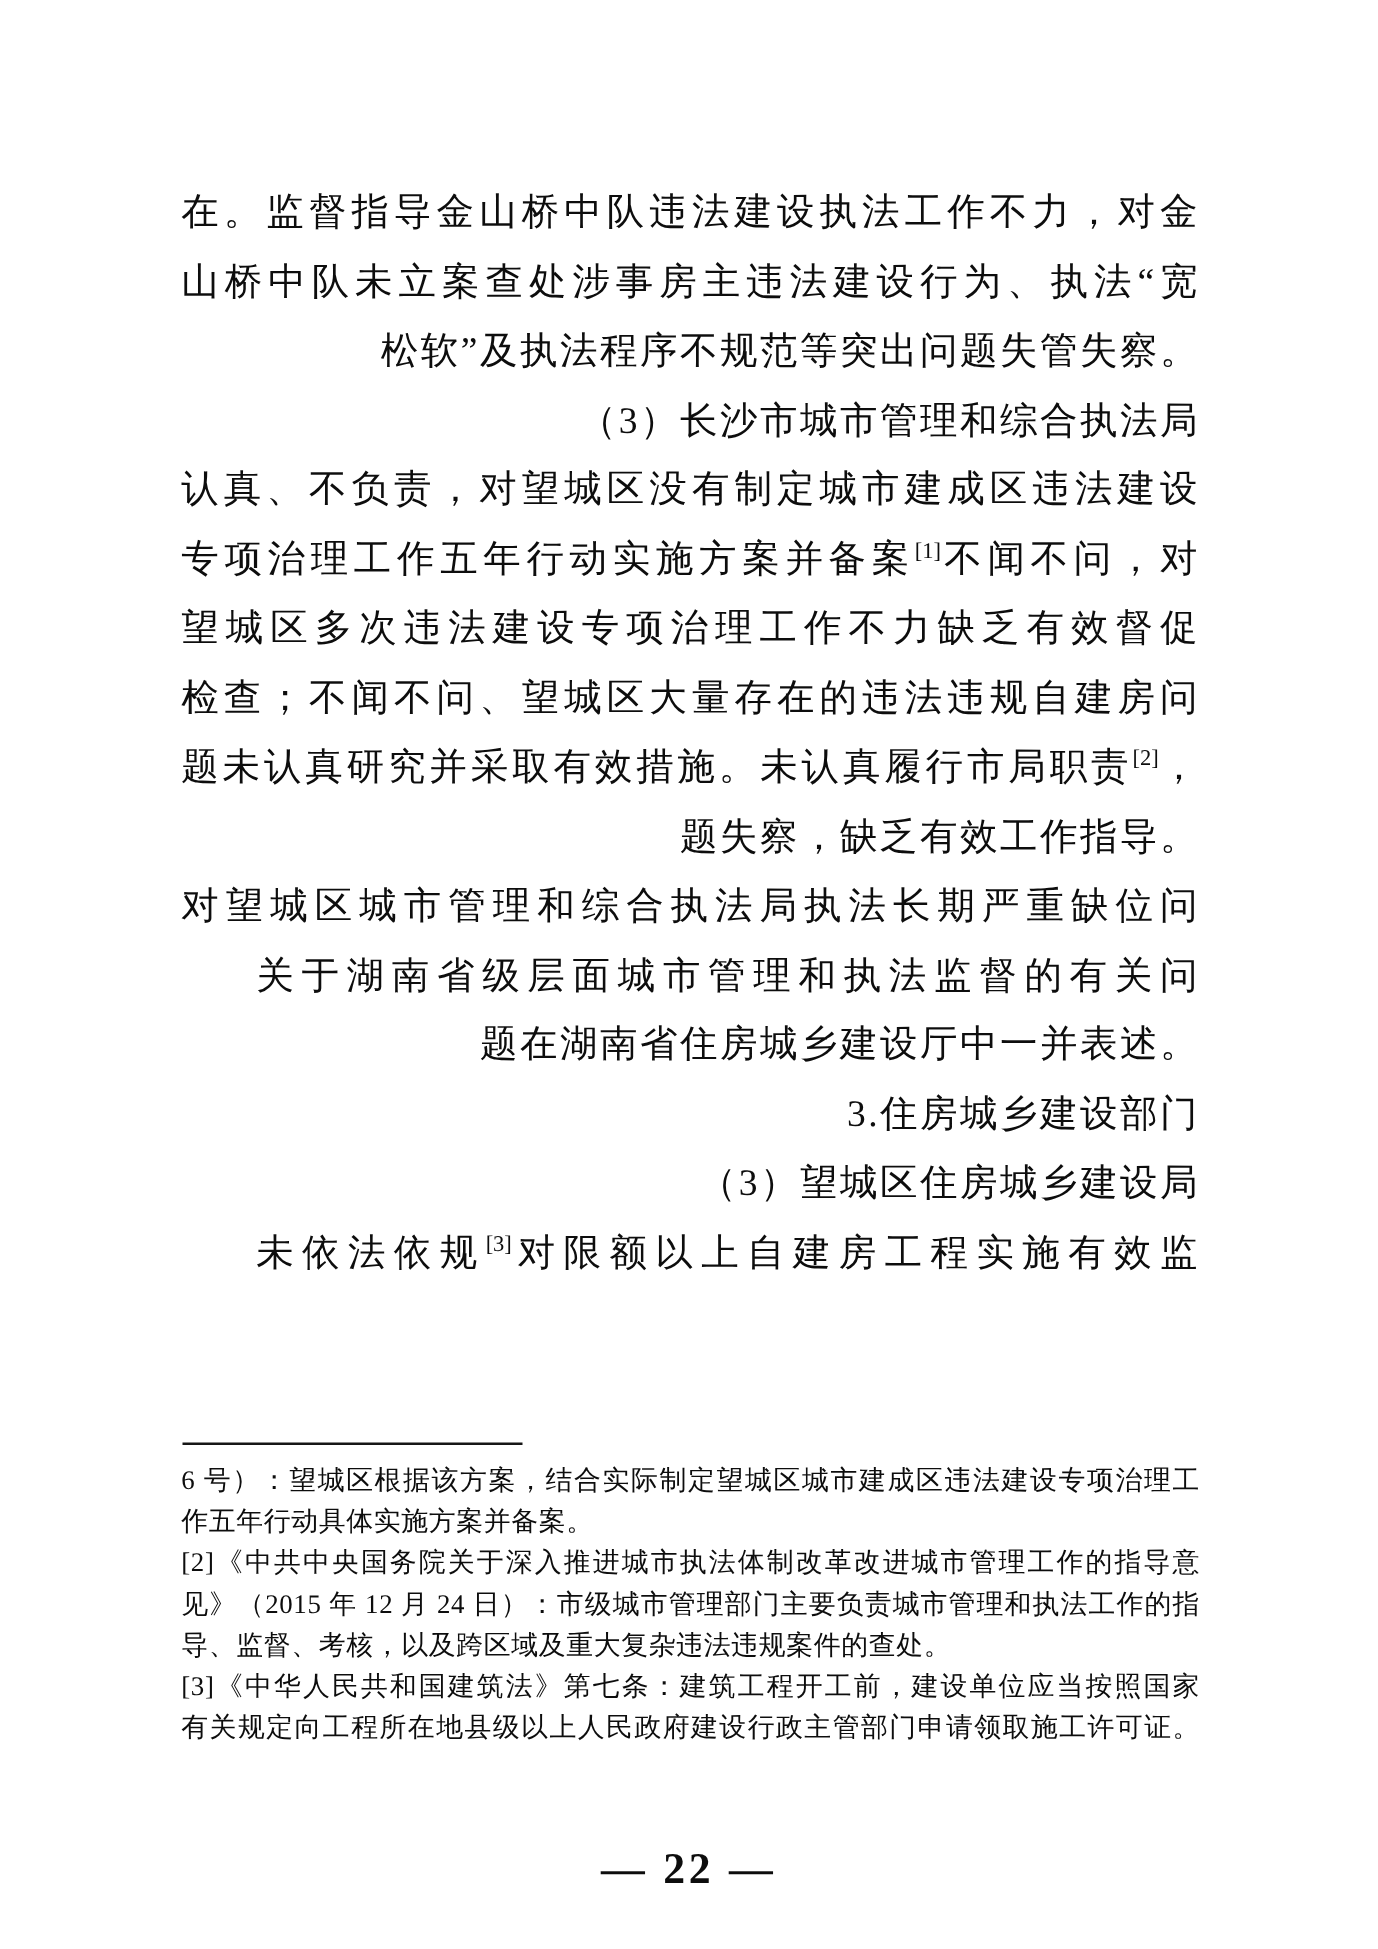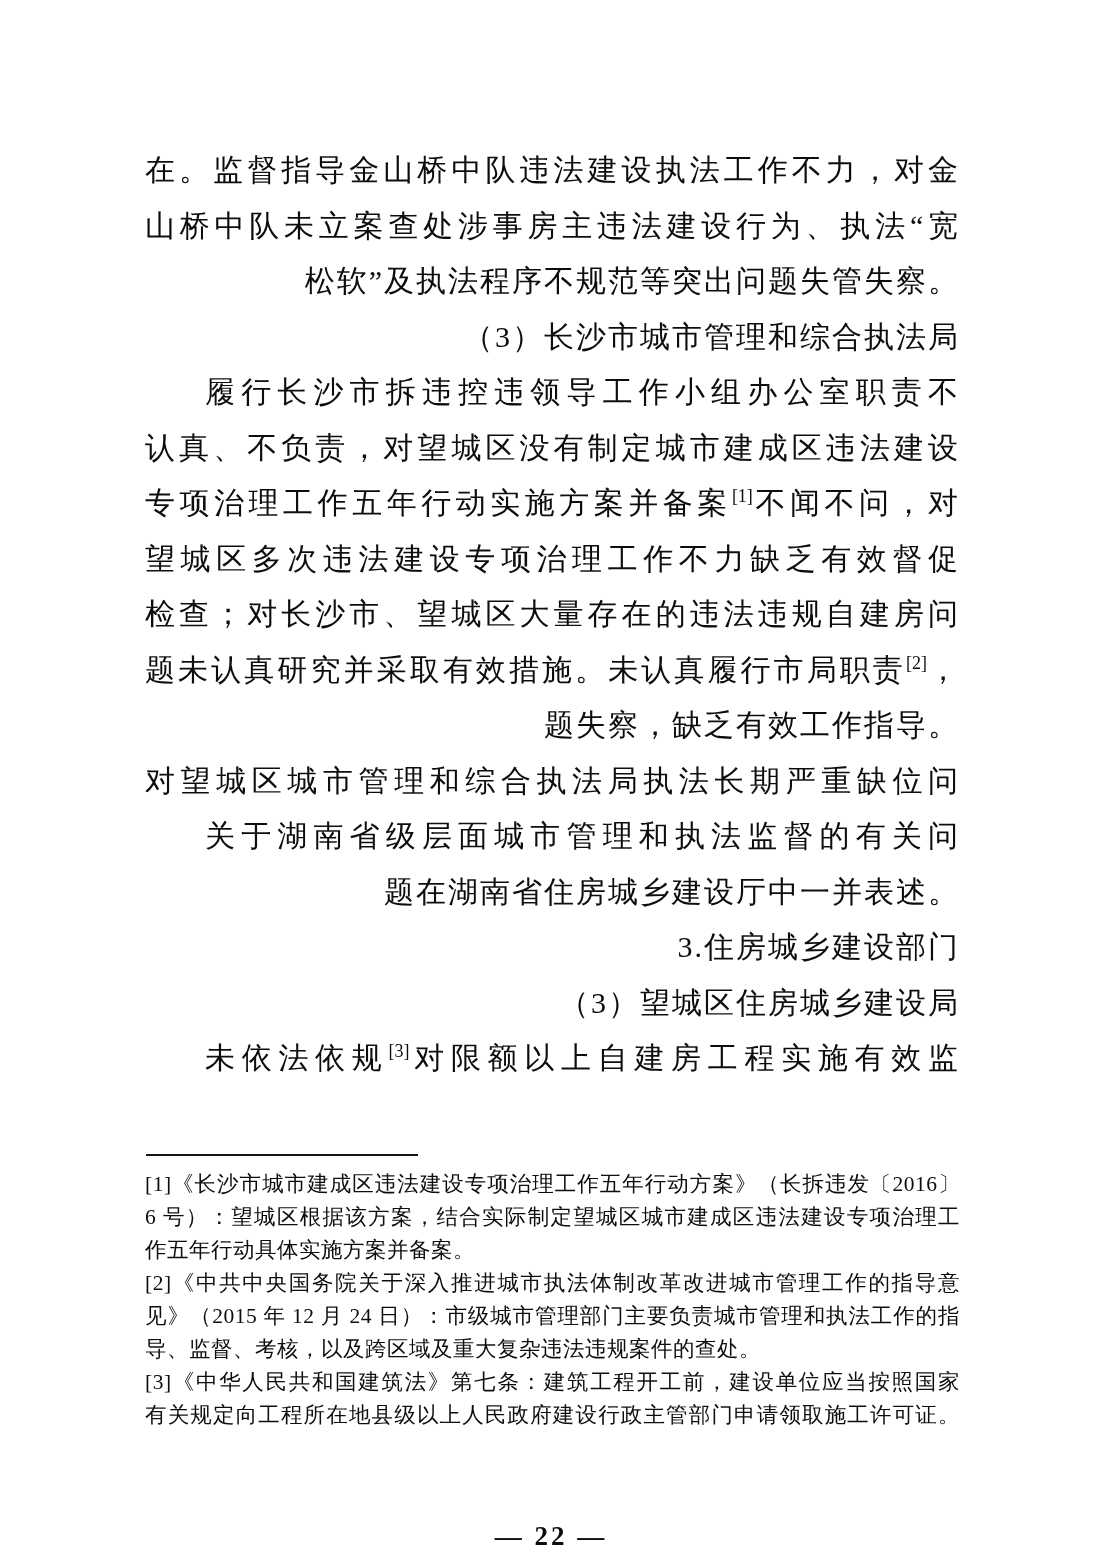--- a/index.html
+++ b/index.html
@@ -64,63 +64,61 @@
     letter-spacing: 0.5px;
     text-align: left;
   }
   .fline.fill {
     text-align: justify;
     text-align-last: justify;
   }
   .page-number {
     position: absolute;
     left: 0;
-    top: 1521px;
+    top: 1475px;
     width: 100%;
     text-align: center;
-    font-size: 27px;
+    font-size: 35px;
     font-weight: bold;
     letter-spacing: 3px;
   }
 </style>
 </head>
 <body>
 
 <div class="page">
 
   <div class="body-text">
     <div class="bline fill">在。监督指导金山桥中队违法建设执法工作不力，对金</div>
     <div class="bline fill">山桥中队未立案查处涉事房主违法建设行为、执法“宽</div>
     <div class="bline">松软”及执法程序不规范等突出问题失管失察。</div>
     <div class="bline indent">（3）长沙市城市管理和综合执法局</div>
-    <div class="bline indent fill">履行长沙市拆违控违领导工作小组办公室职责不</div>
     <div class="bline fill">认真、不负责，对望城区没有制定城市建成区违法建设</div>
     <div class="bline fill">
       <span>专项治理工作五年行动实施方案并备案</span><span class="sup">[1]</span><span>不闻不问，对</span>
     </div>
     <div class="bline fill">望城区多次违法建设专项治理工作不力缺乏有效督促</div>
-    <div class="bline fill">检查；对长沙市、望城区大量存在的违法违规自建房问</div>
+    <div class="bline fill">检查；不闻不问、望城区大量存在的违法违规自建房问</div>
     <div class="bline fill">
       <span>题未认真研究并采取有效措施。未认真履行市局职责</span><span class="sup">[2]</span><span>，</span>
     </div>
     <div class="bline">题失察，缺乏有效工作指导。</div>
     <div class="bline fill">对望城区城市管理和综合执法局执法长期严重缺位问</div>
     <div class="bline indent fill">关于湖南省级层面城市管理和执法监督的有关问</div>
     <div class="bline">题在湖南省住房城乡建设厅中一并表述。</div>
     <div class="bline indent">3.住房城乡建设部门</div>
     <div class="bline indent">（3）望城区住房城乡建设局</div>
     <div class="bline indent fill">
       <span>未依法依规</span><span class="sup">[3]</span><span>对限额以上自建房工程实施有效监</span>
     </div>
   </div>
 
   <div class="footnote-sep"></div>
 
   <div class="footnotes">
-    <div class="fline fill">[1]《长沙市城市建成区违法建设专项治理工作五年行动方案》（长拆违发〔2016〕</div>
     <div class="fline fill">6 号）：望城区根据该方案，结合实际制定望城区城市建成区违法建设专项治理工</div>
     <div class="fline">作五年行动具体实施方案并备案。</div>
     <div class="fline fill">[2]《中共中央国务院关于深入推进城市执法体制改革改进城市管理工作的指导意</div>
     <div class="fline fill">见》（2015 年 12 月 24 日）：市级城市管理部门主要负责城市管理和执法工作的指</div>
     <div class="fline">导、监督、考核，以及跨区域及重大复杂违法违规案件的查处。</div>
     <div class="fline fill">[3]《中华人民共和国建筑法》第七条：建筑工程开工前，建设单位应当按照国家</div>
     <div class="fline fill">有关规定向工程所在地县级以上人民政府建设行政主管部门申请领取施工许可证。</div>
   </div>
 
   <div class="page-number">— 22 —</div>

